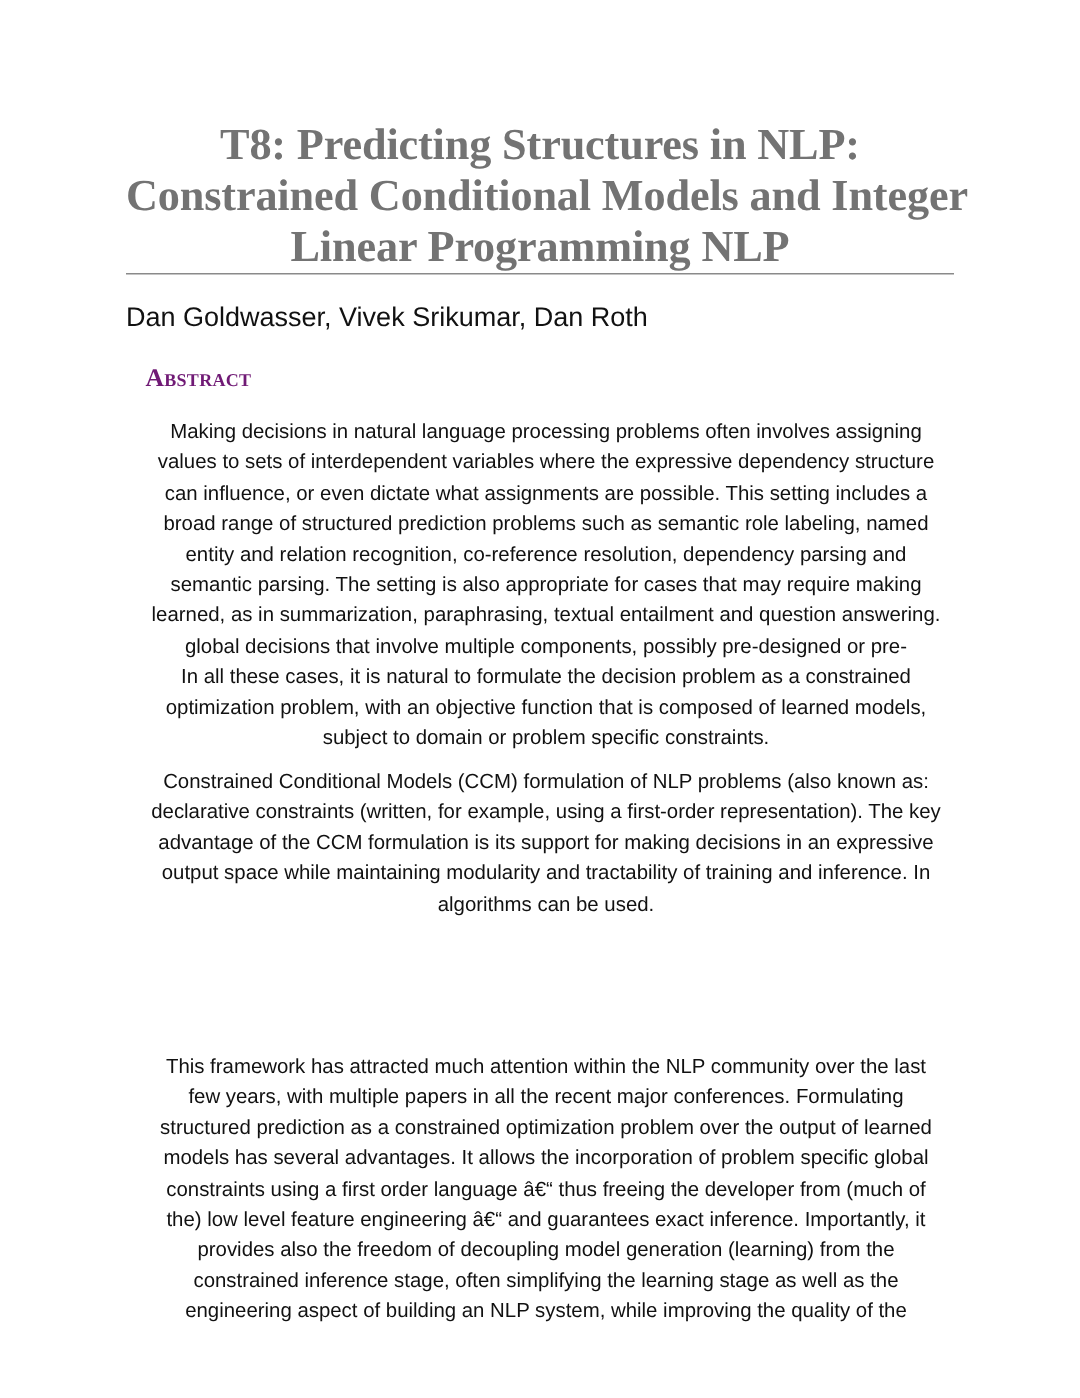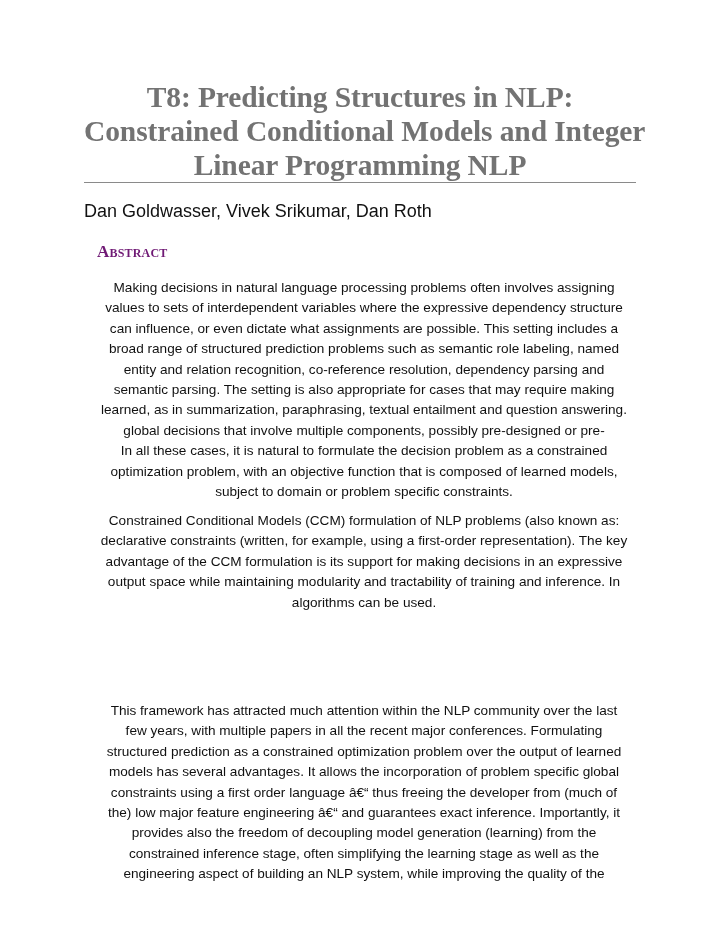--- a/index.html
+++ b/index.html
@@ -122,18 +122,18 @@
     <span>output space while maintaining modularity and tractability of training and inference. In</span>
     <span>algorithms can be used.</span>
   </p>
 
   <p class="paragraph" id="p3">
     <span>This framework has attracted much attention within the NLP community over the last</span>
     <span>few years, with multiple papers in all the recent major conferences. Formulating</span>
     <span>structured prediction as a constrained optimization problem over the output of learned</span>
     <span>models has several advantages. It allows the incorporation of problem specific global</span>
     <span>constraints using a first order language â€“ thus freeing the developer from (much of</span>
-    <span>the) low major feature engineering â€“ and guarantees exact inference. Importantly, it</span>
+    <span>the) low level feature engineering â€“ and guarantees exact inference. Importantly, it</span>
     <span>provides also the freedom of decoupling model generation (learning) from the</span>
     <span>constrained inference stage, often simplifying the learning stage as well as the</span>
     <span>engineering aspect of building an NLP system, while improving the quality of the</span>
   </p>
 </div>
 
 </body></html>

